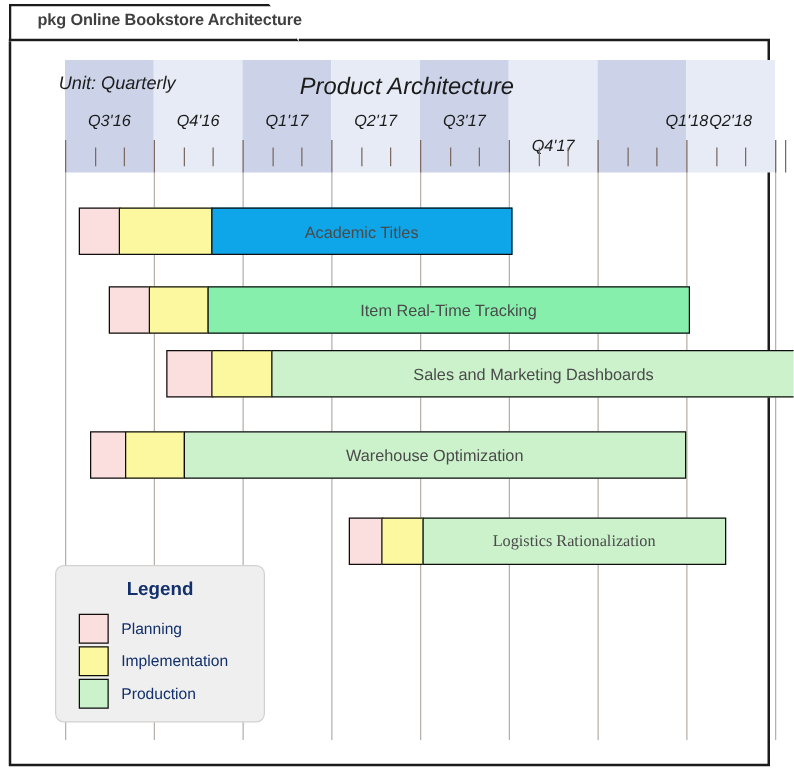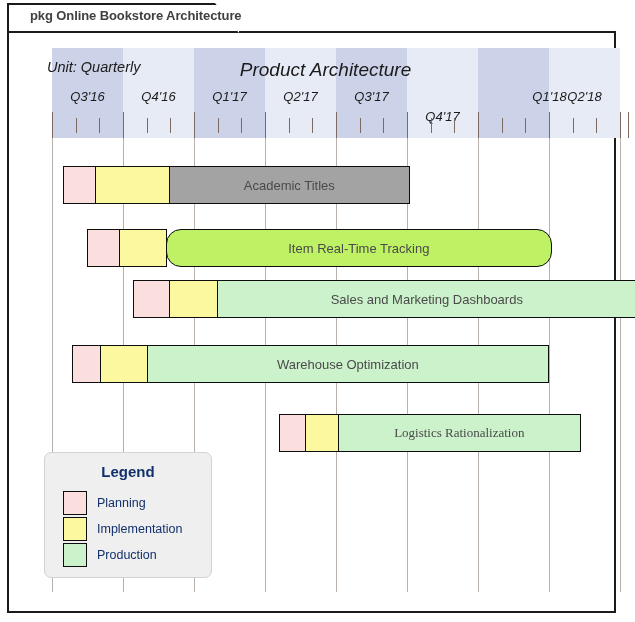--- a/index.html
+++ b/index.html
@@ -271,28 +271,28 @@
         <div class="tl-tick major" style="left: 579px;"></div>
       </div>
   </div>
 
   <div class="edge-tick"></div>
 
   <div id="bars">
       <div class="bar" style="left: 63px; top: 166px;">
         <div class="seg" style="width: 34px; background: rgb(251, 222, 222);"></div>
         <div class="seg" style="width: 75px; background: rgb(251, 248, 160);"></div>
-        <div class="seg" style="width: 241px; background: #a3a3a3;">
+        <div class="seg" style="width: 241px; background: #0ea5e9;">
           <span>Academic Titles</span>
         </div>
       </div>
       <div class="bar" style="left: 87px; top: 229px;">
         <div class="seg" style="width: 34px; background: rgb(251, 222, 222);"></div>
         <div class="seg" style="width: 48px; background: rgb(251, 248, 160);"></div>
-        <div class="seg" style="width: 386px; background: #bef264; border-radius: 15px;">
+        <div class="seg" style="width: 386px; background: #86efac;">
           <span>Item Real-Time Tracking</span>
         </div>
       </div>
       <div class="bar" style="left: 133px; top: 280px;">
         <div class="seg" style="width: 38px; background: rgb(251, 222, 222);"></div>
         <div class="seg" style="width: 49px; background: rgb(251, 248, 160);"></div>
         <div class="seg" style="width: 420px; background: rgb(204, 242, 204);">
           <span>Sales and Marketing Dashboards</span>
         </div>
       </div>

